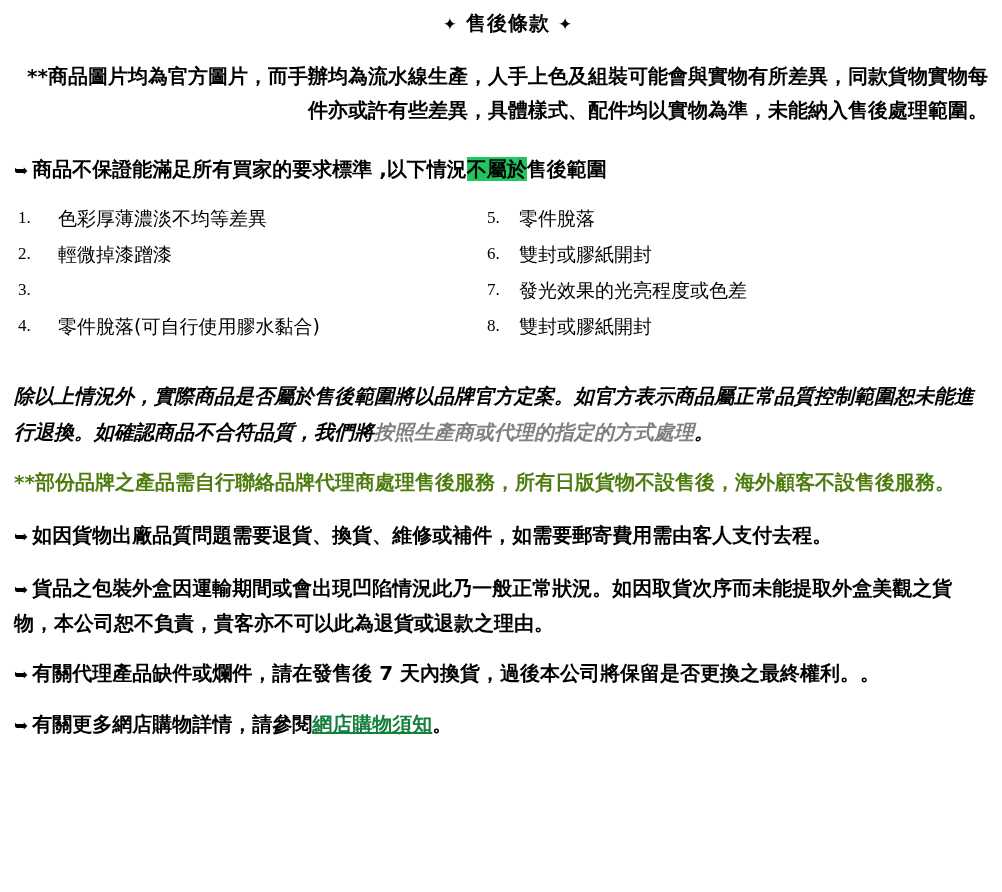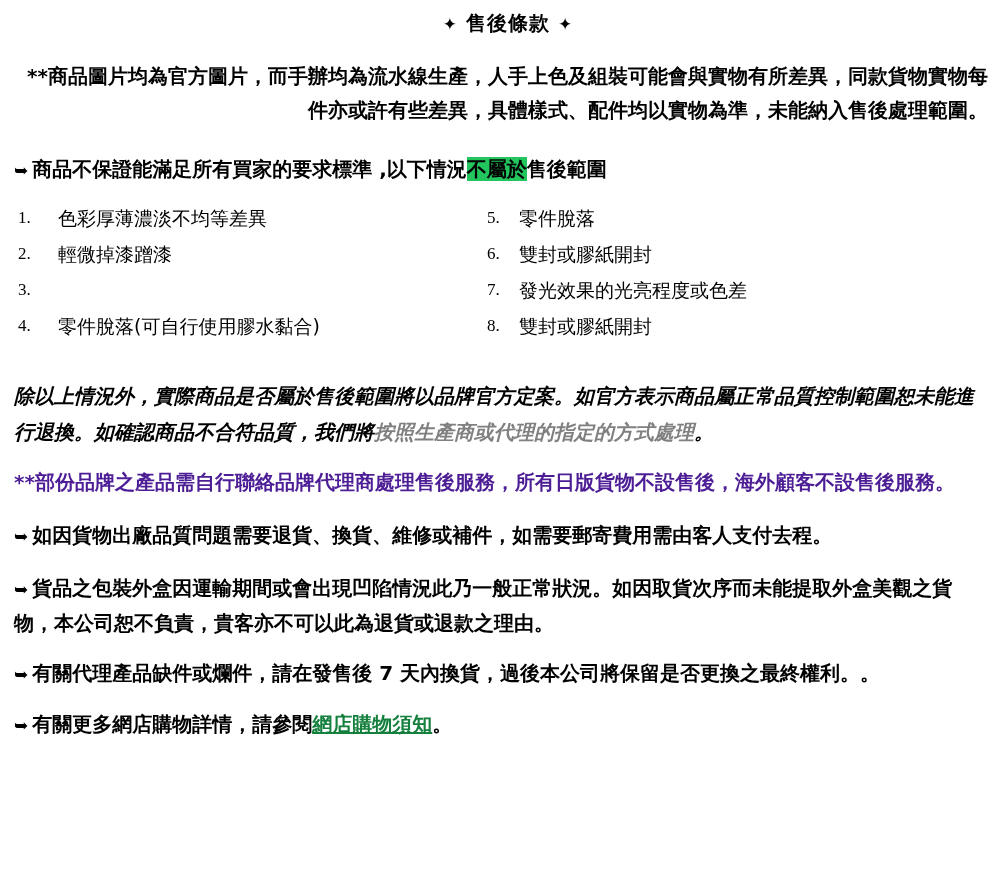--- a/index.html
+++ b/index.html
@@ -92,21 +92,21 @@
     line-height: 36px;
     margin: 0 14px 0 14px;
     font-weight: bold;
     font-style: italic;
   }
   .grey {
     color: #808080;
     font-weight: bold;
   }
   .red-para {
-    color: #4c1d95;
+    color: #4d7c0f;
     font-weight: bold;
     font-size: 20px;
     line-height: 36px;
     margin: 14px 14px 0 14px;
   }
   .note {
     font-size: 20px;
     line-height: 34px;
     margin: 18px 14px 0 14px;
     font-weight: bold;

